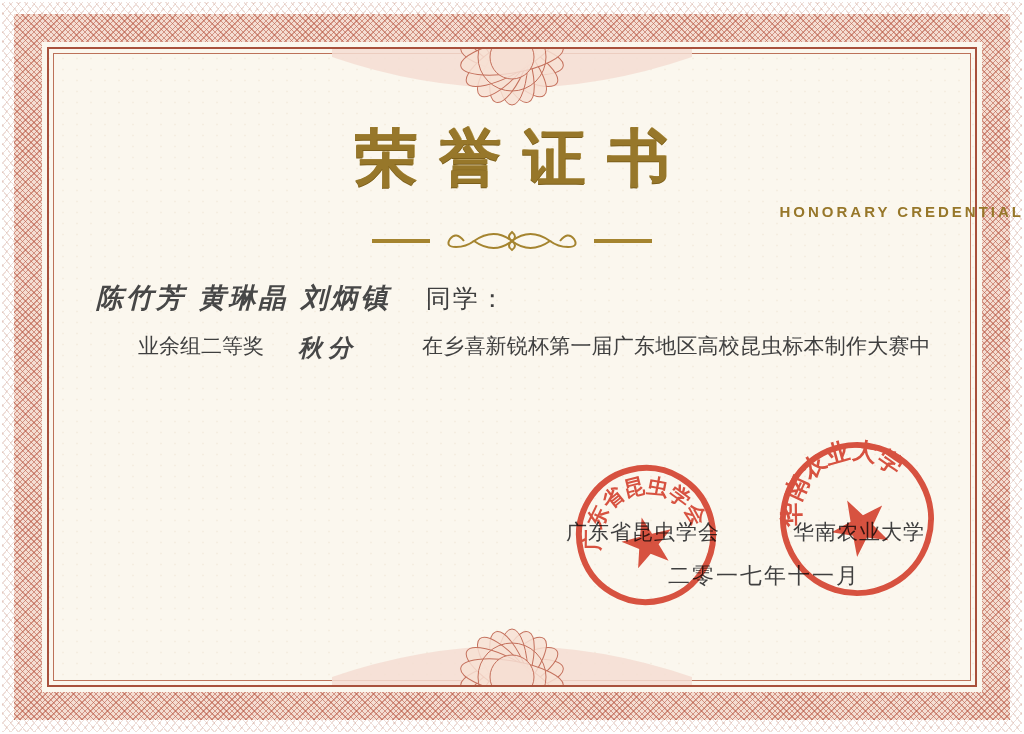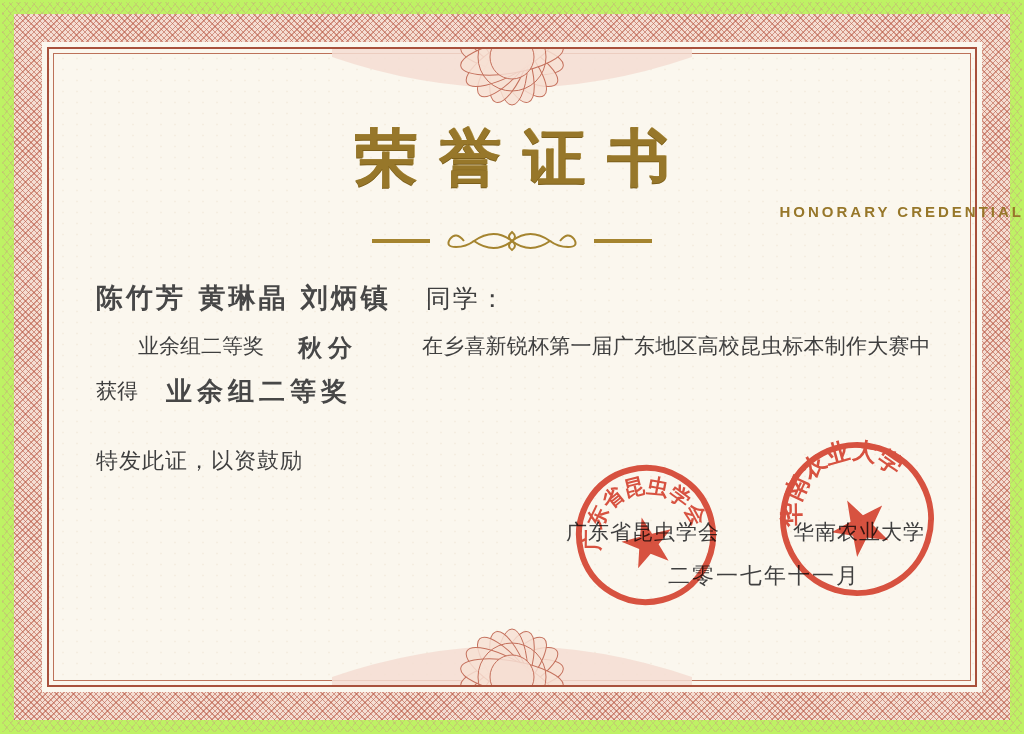--- a/index.html
+++ b/index.html
@@ -1,18 +1,18 @@
 <!DOCTYPE html>
 <html><head>
 <meta charset="utf-8">
 <style>
   html,body{margin:0;padding:0;background:#e9e6e0;}
   .page{
     position:relative;width:1024px;height:734px;overflow:hidden;
-    background:#bef264;
+    background:#ffffff;
     font-family:"Liberation Sans",sans-serif;
   }
   
   .band-light{
     position:absolute;inset:2px;
     background:
       repeating-linear-gradient(50deg, rgba(199,147,130,.30) 0 1px, transparent 1px 6px),
       repeating-linear-gradient(-50deg, rgba(199,147,130,.30) 0 1px, transparent 1px 6px);
   }
   .band-main{
@@ -42,21 +42,21 @@
     text-shadow:0 1px 0 #7c5f1c, 1px 0 0 #a98a3c;
   }
   .subtitle{
     position:absolute;top:203px;left:0;width:100%;text-align:right;
     font-weight:bold;font-size:15px;letter-spacing:3px;
   }
   .flourish{position:absolute;top:228px;left:50%;transform:translateX(-50%);}
   .bodytext{color:#3f3f3f;}
   .print{font-family:"Liberation Sans",sans-serif;}
   .hand{
-    font-family:"DejaVu Serif",serif;font-weight:bold;
+    font-family:"DejaVu Serif",serif;font-style:italic;font-weight:bold;
     color:#474747;
   }
   .names-line{position:absolute;left:96px;top:280px;font-size:25px;}
   .names-line .hand{font-size:27px;letter-spacing:3px;}
   .names-line .print{margin-left:28px;letter-spacing:2px;}
   .work-line{position:absolute;left:0;top:332px;width:100%;font-size:21px;}
   .work-prefix{position:absolute;left:138px;}
   .work-title{position:absolute;left:298px;font-size:24px;letter-spacing:6px;}
   .work-suffix{position:absolute;left:422px;letter-spacing:0.2px;}
   .award-line{position:absolute;left:96px;top:374px;font-size:21px;}
@@ -143,25 +143,21 @@
     <span class="hand">陈竹芳 黄琳晶 刘炳镇</span>
     <span class="print">同学：</span>
   </div>
 
   <div class="work-line bodytext print">
     <span class="work-prefix">业余组二等奖</span>
     <span class="work-title hand">秋分</span>
     <span class="work-suffix">在乡喜新锐杯第一届广东地区高校昆虫标本制作大赛中</span>
   </div>
 
-  <div class="award-line bodytext print">
-    <span>获得</span><span class="hand">业余组二等奖</span>
-  </div>
 
-  <div class="closing-line bodytext print">特发此证，以资鼓励</div>
 
   <div class="signature sig-1 bodytext print">广东省昆虫学会</div>
   <div class="signature sig-2 bodytext print">华南农业大学</div>
   <div class="date-line bodytext print">二零一七年十一月</div>
 
   <div class="seal seal-1">
     <svg viewBox="0 0 148 148">
       <circle cx="74" cy="74" r="67" fill="none" stroke="#d63c2a" stroke-width="6"></circle>
       <path id="sealArc1" d="M 26 80 A 48 48 0 1 1 122 80" fill="none"></path>
       <text fill="#d63c2a" font-size="21" font-weight="bold" font-family="DejaVu Sans, sans-serif">

